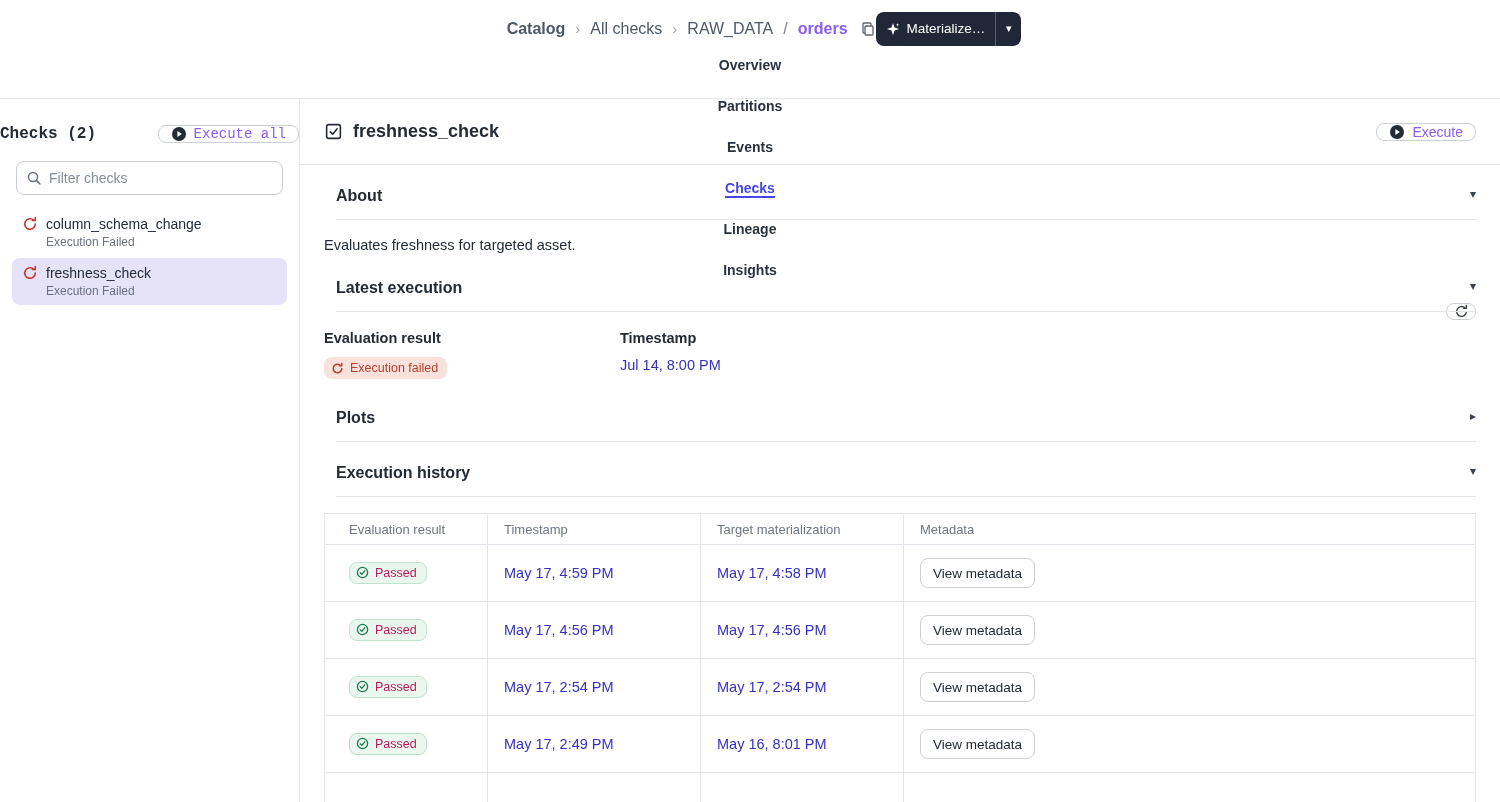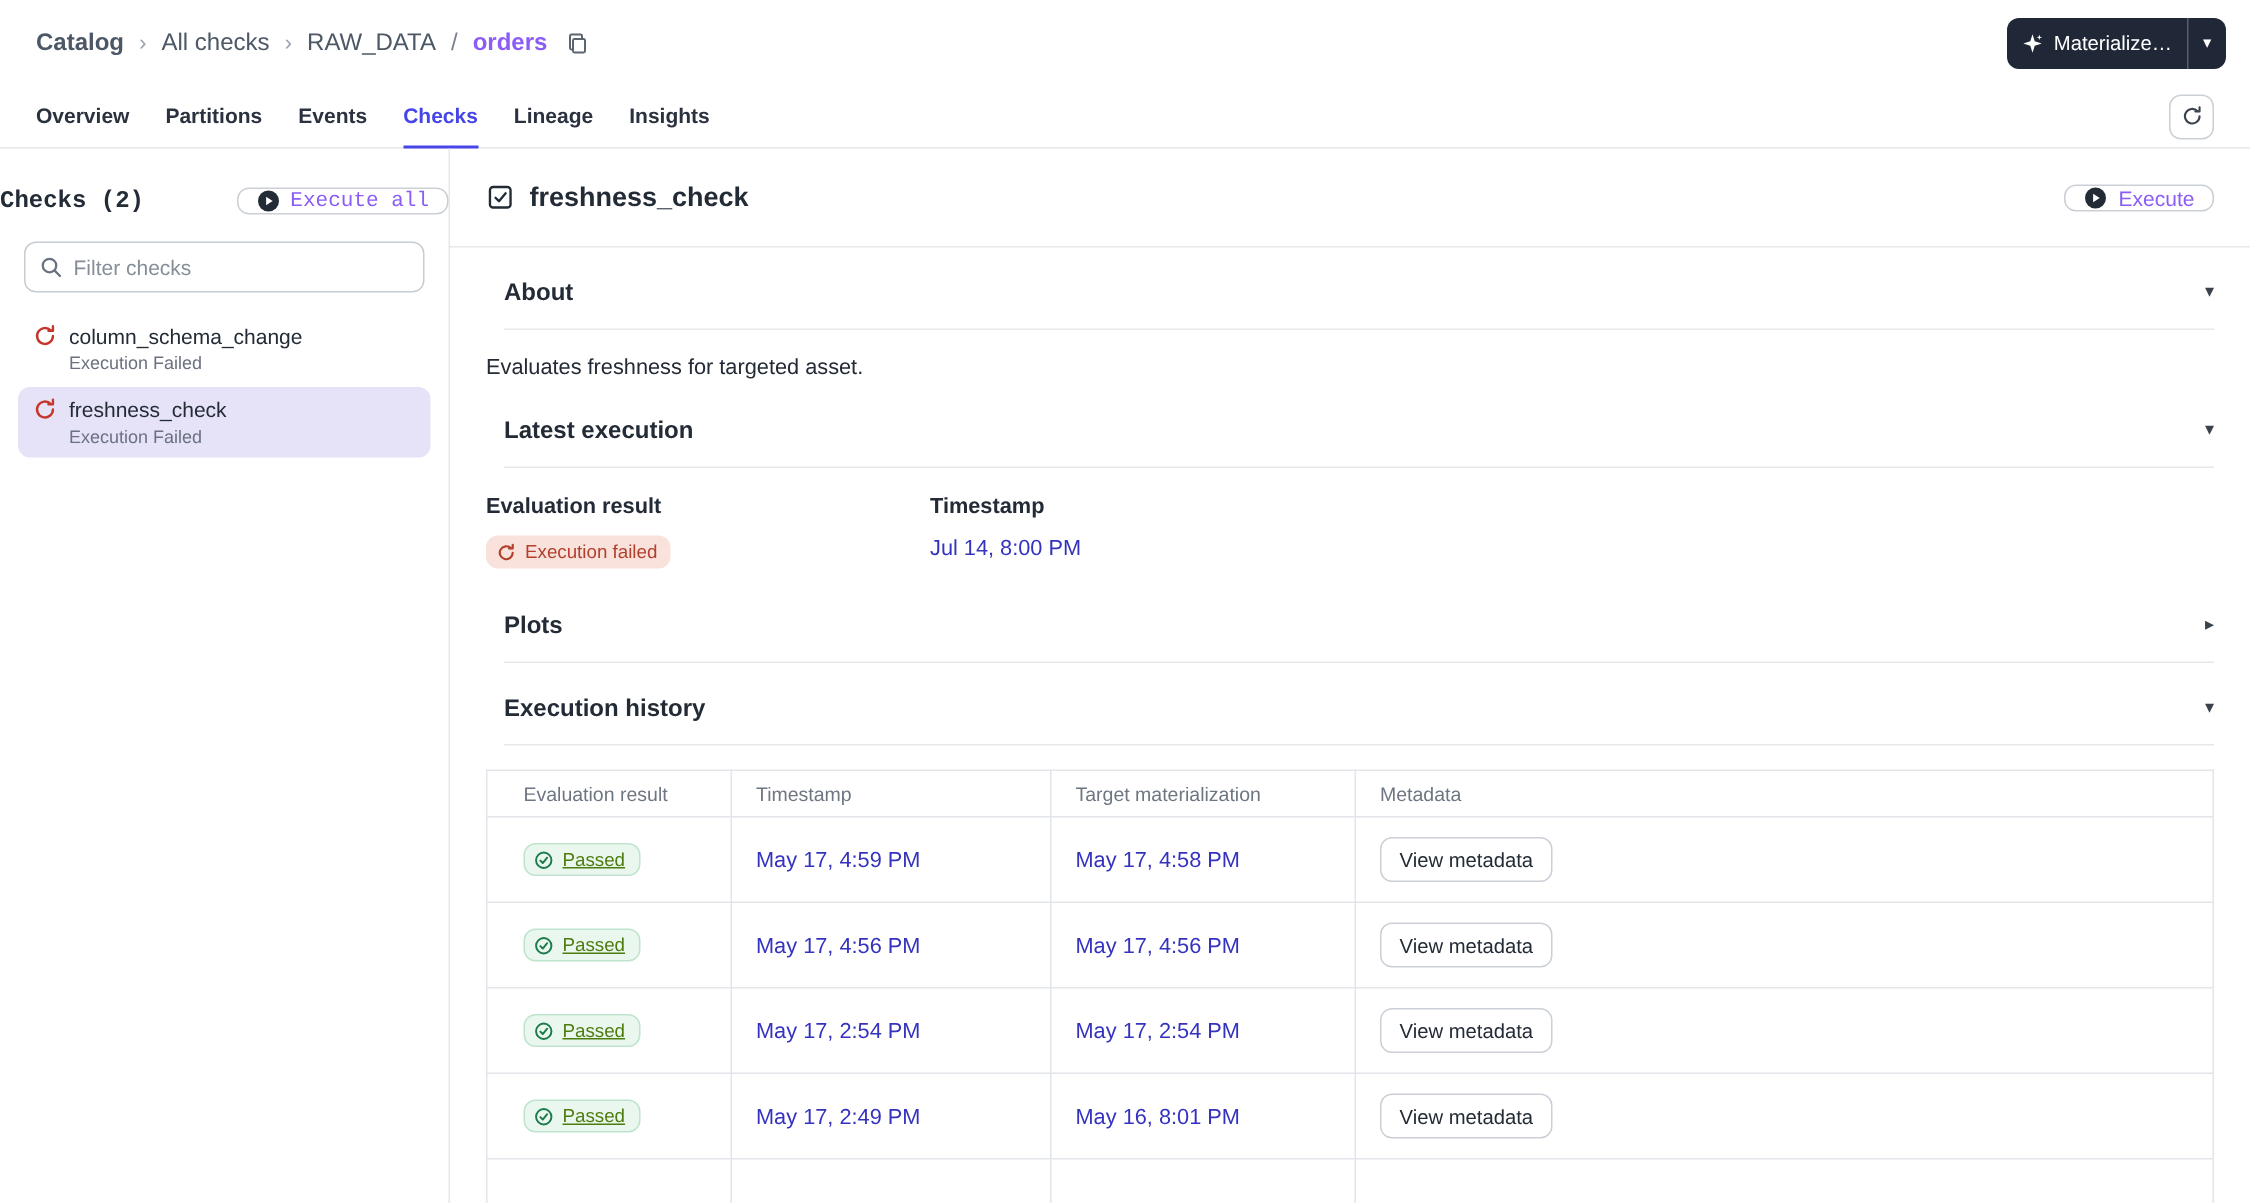--- a/index.html
+++ b/index.html
@@ -9,22 +9,23 @@
     background: #fff;
     color: #232b36;
     font-size: 14px;
   }
 
   
   .topbar {
     height: 57px;
     display: flex;
     align-items: center;
-    justify-content: space-between;
+    justify-content: center;
     padding: 0 16px 0 24px;
+    margin-left: 20px;
   }
   .breadcrumb { display: flex; align-items: center; gap: 10px; font-size: 16px; }
   .crumb-link { color: #4c5866; font-weight: 600; cursor: pointer; }
   .crumb-link.plain { font-weight: 400; }
   .crumb-sep { color: #9aa2ad; font-size: 15px; }
   .crumb-slash { color: #7a828e; font-weight: 400; }
   .crumb-current { color: #8b5cf6; font-weight: 700; }
   .icon-btn-inline { display: inline-flex; align-items: center; cursor: pointer; margin-left: 2px; }
 
   .split-btn {
@@ -38,21 +39,21 @@
   }
   .split-btn-label { max-width: 88px; white-space: nowrap; overflow: hidden; text-overflow: ellipsis; }
   .split-btn-caret {
     width: 26px; display: flex; align-items: center; justify-content: center;
     border-left: 1px solid rgba(255,255,255,.25); cursor: pointer; font-size: 11px;
   }
 
   
   .tabbar {
     display: flex; align-items: center; gap: 24px;
-    padding: 0 24px; border-bottom: 1px solid #e5e7ea; height: 42px;
+    padding: 0 24px; border-bottom: 1px solid #e5e7ea; height: 42px; flex-direction: column;
   }
   .tab {
     font-size: 14px; font-weight: 600; color: #2a3240; cursor: pointer;
     height: 42px; display: flex; align-items: center; border-bottom: 2px solid transparent;
     margin-bottom: -1px;
   }
   .tab.active { color: #4645e7; border-bottom-color: #4645e7; }
   .refresh-btn {
     margin-left: auto; width: 30px; height: 30px;
     border: 1px solid #cbd0d6; border-radius: 8px; background: #fff;
@@ -124,23 +125,23 @@
   .history-table th {
     font-weight: 400; font-size: 13px; color: #6e7682; text-align: left;
     height: 31px; padding: 0 16px; border: 1px solid #e2e5e9; background: #fff;
   }
   .history-table td { padding: 0 16px; height: 57px; border: 1px solid #e2e5e9; }
   .history-table th:first-child, .history-table td:first-child { padding-left: 24px; }
   .col-result { width: 163px; }
   .col-ts { width: 213px; }
   .col-target { width: 203px; }
   .badge-passed {
-    display: inline-flex; align-items: flex-end; gap: 6px;
-    border: 1px solid #bfe4cd; background: #eaf7ef; color: #4d7c0f;
-    border-radius: 8px; padding: 3px 9px 3px 6px; font-size: 12.5px; text-decoration: underline;
+    display: inline-flex; align-items: flex-start; gap: 6px;
+    border: 1px solid #bfe4cd; background: #eaf7ef; color: #be185d;
+    border-radius: 8px; padding: 3px 9px 3px 6px; font-size: 12.5px;
   }
   .btn-small {
     display: inline-flex; align-items: center;
     height: 30px; padding: 0 12px;
     border: 1px solid #cbd0d6; border-radius: 8px; background: #fff;
     font-size: 13.5px; color: #232b36; cursor: pointer; font-family: inherit;
   }
   svg { display: block; }
 </style>
 </head>

